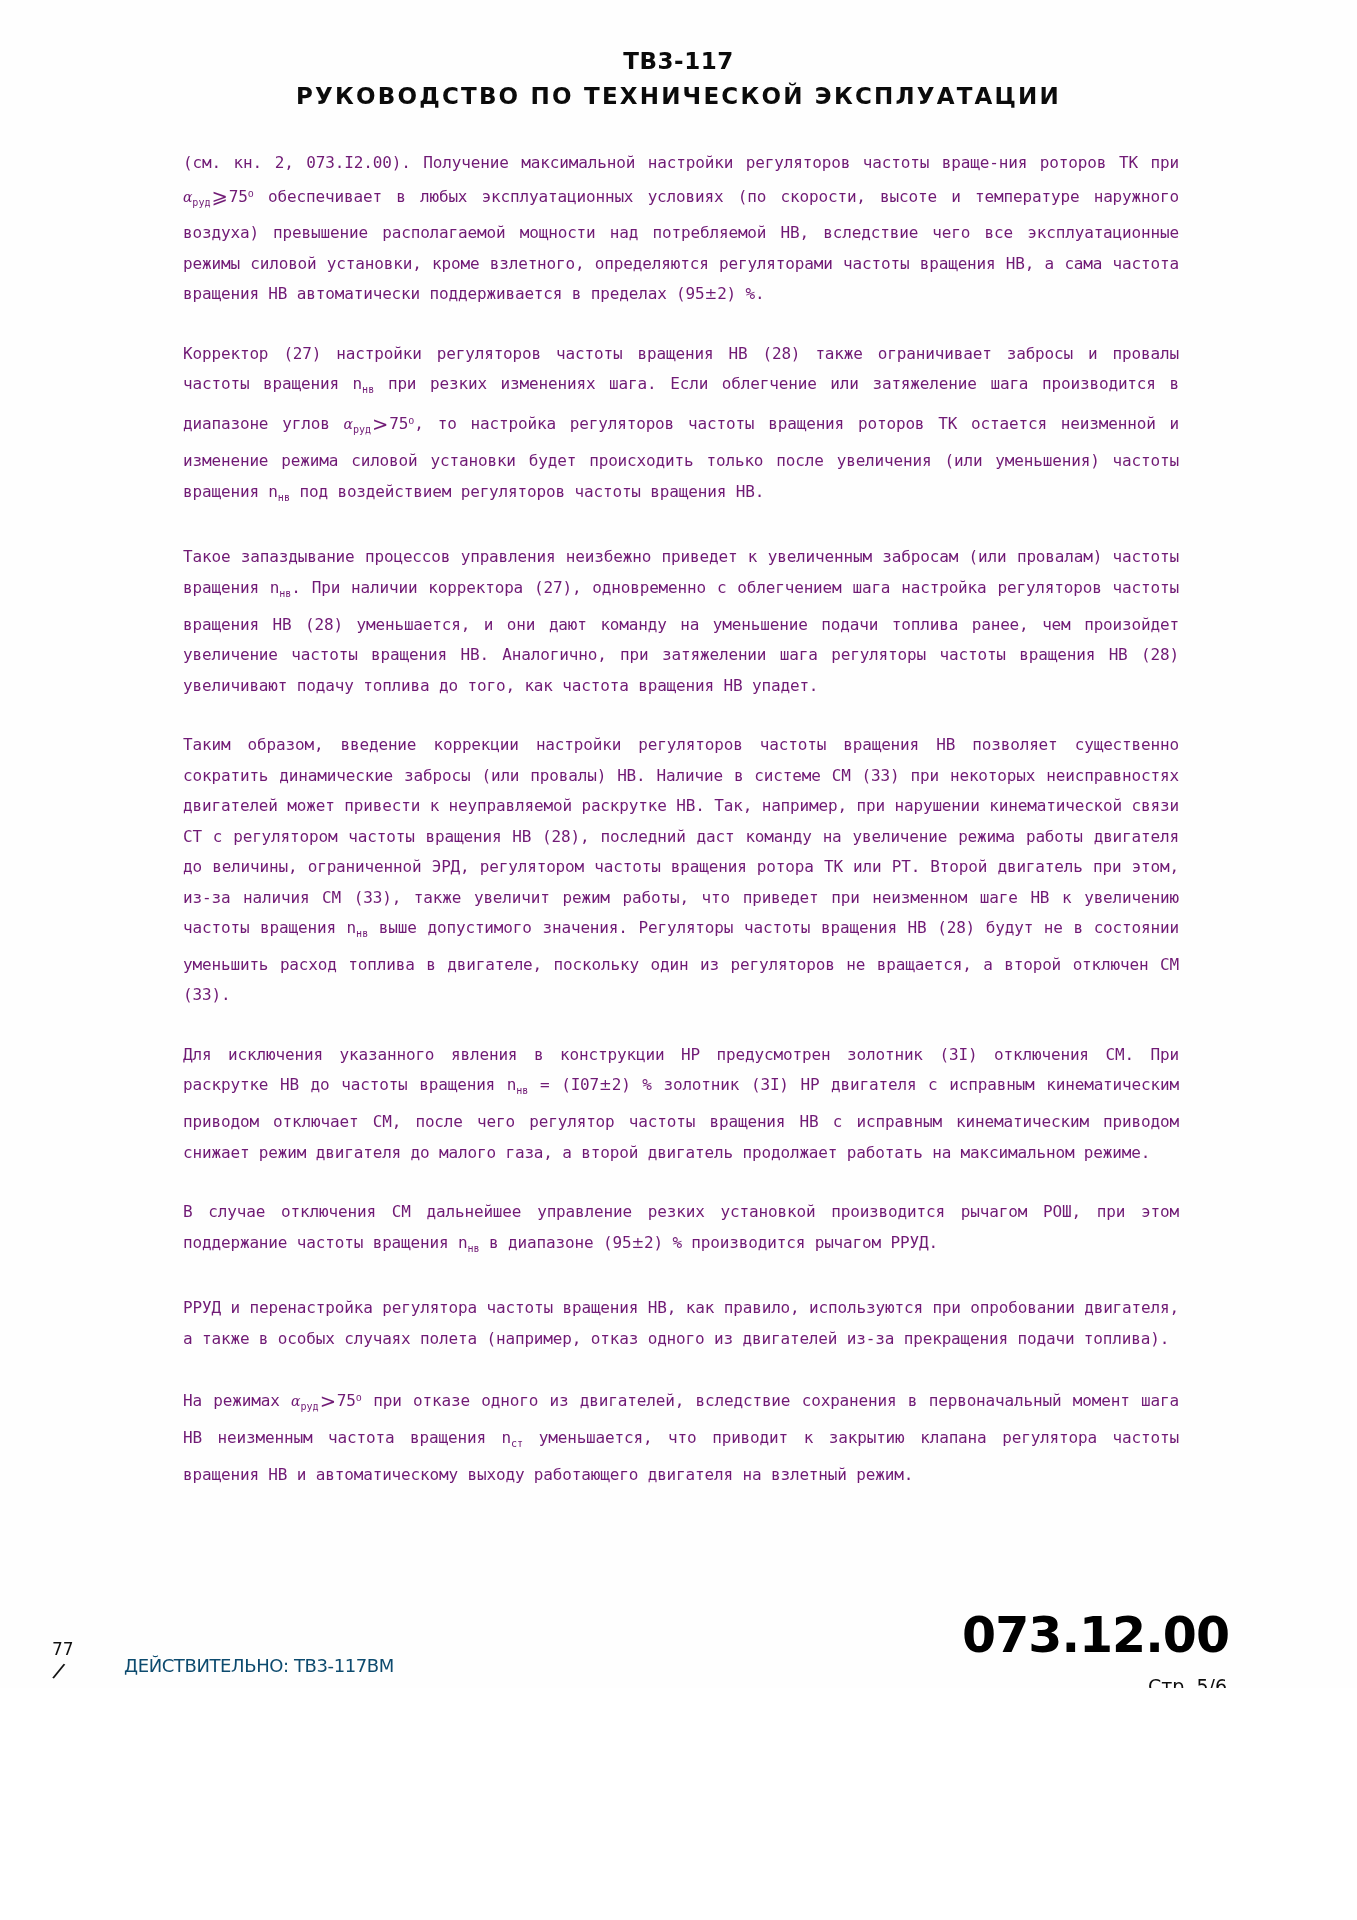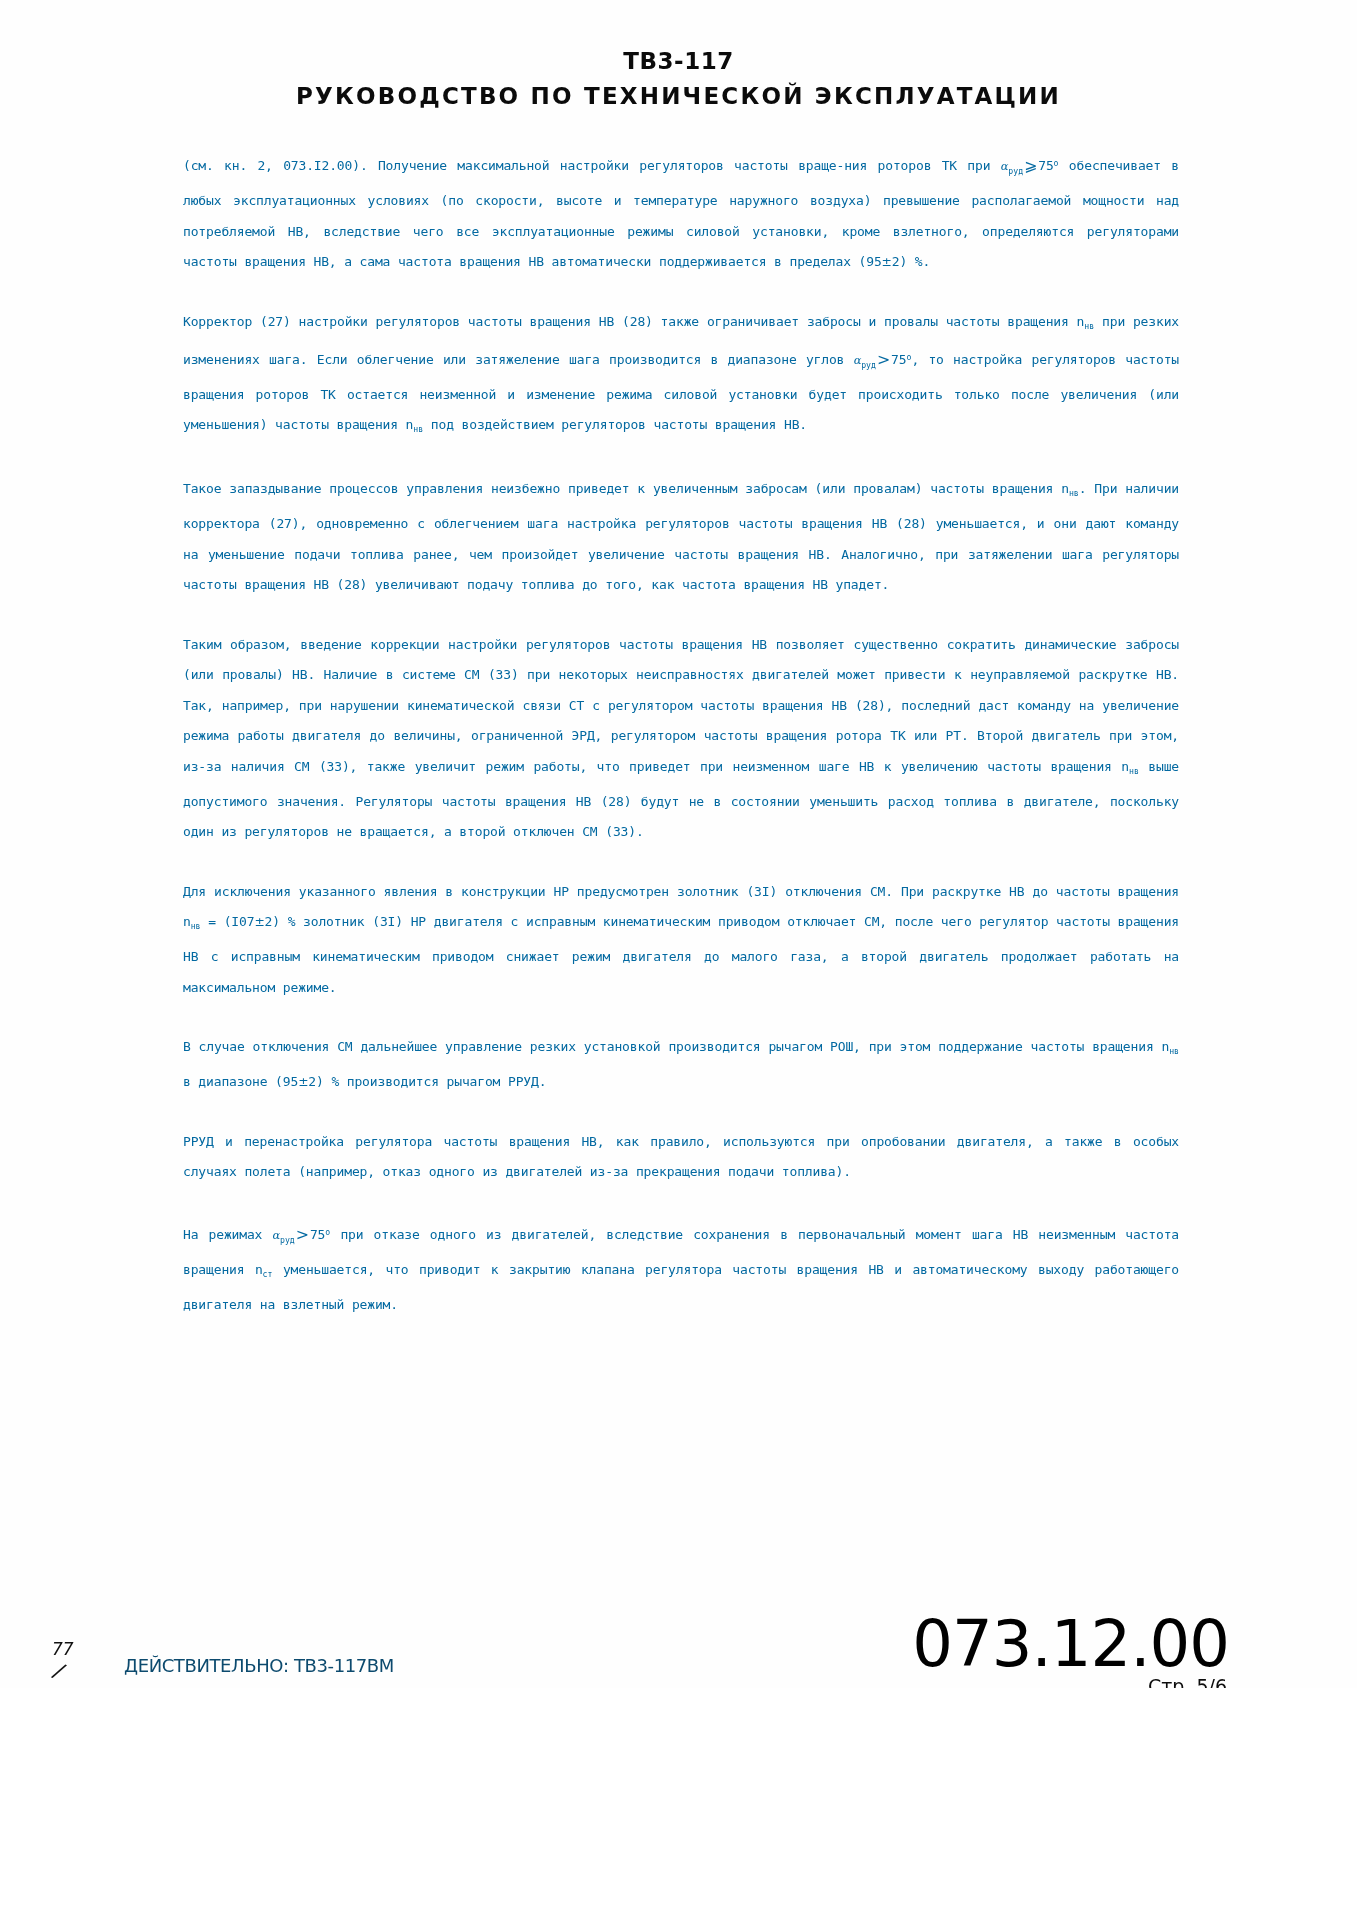--- a/index.html
+++ b/index.html
@@ -48,27 +48,27 @@
 
   
   .body-text {
     position: absolute;
     top: 148px;
     left: 183px;
     width: 1012px;
   }
   p.para {
     margin: 0 16px 29px 0;
-    font-size: 13px;
+    font-size: 16px;
     line-height: 30.5px;
     letter-spacing: -0.15px;
     text-align: justify;
     text-justify: inter-character;
     word-spacing: 0px;
-    color: #0369a1;
+    color: #701a75;
   }
   p.para:last-child { margin-bottom: 0; }
 
   sub.sb {
     font-size: 0.63em;
     vertical-align: -0.42em;
     letter-spacing: 0px;
   }
   sup.sp {
     font-size: 0.63em;
@@ -101,22 +101,22 @@
     font-family: "DejaVu Sans", "Liberation Sans", sans-serif;
     font-size: 18px;
     letter-spacing: -0.4px;
     color: #0c4a6e;
   }
   .footer-code {
     position: absolute;
     right: 128px;
     top: 1607px;
     font-family: "DejaVu Sans", "Liberation Sans", sans-serif;
-    font-weight: normal;
-    font-size: 64px;
+    font-weight: bold;
+    font-size: 49px;
     letter-spacing: -1px;
     color: #000;
   }
   .footer-sub {
     position: absolute;
     right: 130px;
     top: 1672px;
     width: 240px;
     text-align: right;
     font-family: "DejaVu Sans", "Liberation Sans", sans-serif;
@@ -125,21 +125,20 @@
     line-height: 29px;
   }
   .margin-pages {
     position: absolute;
     left: 52px;
     top: 1638px;
     font-family: "DejaVu Sans", "Liberation Sans", sans-serif;
     font-size: 17px;
     color: #111;
     line-height: 23px;
-    font-style: italic;
   }
   .margin-pages .slash {
     display: block;
     transform: rotate(22deg);
     font-size: 21px;
     line-height: 20px;
     margin: 2px 0 2px 3px;
   }
 </style>
 </head>

